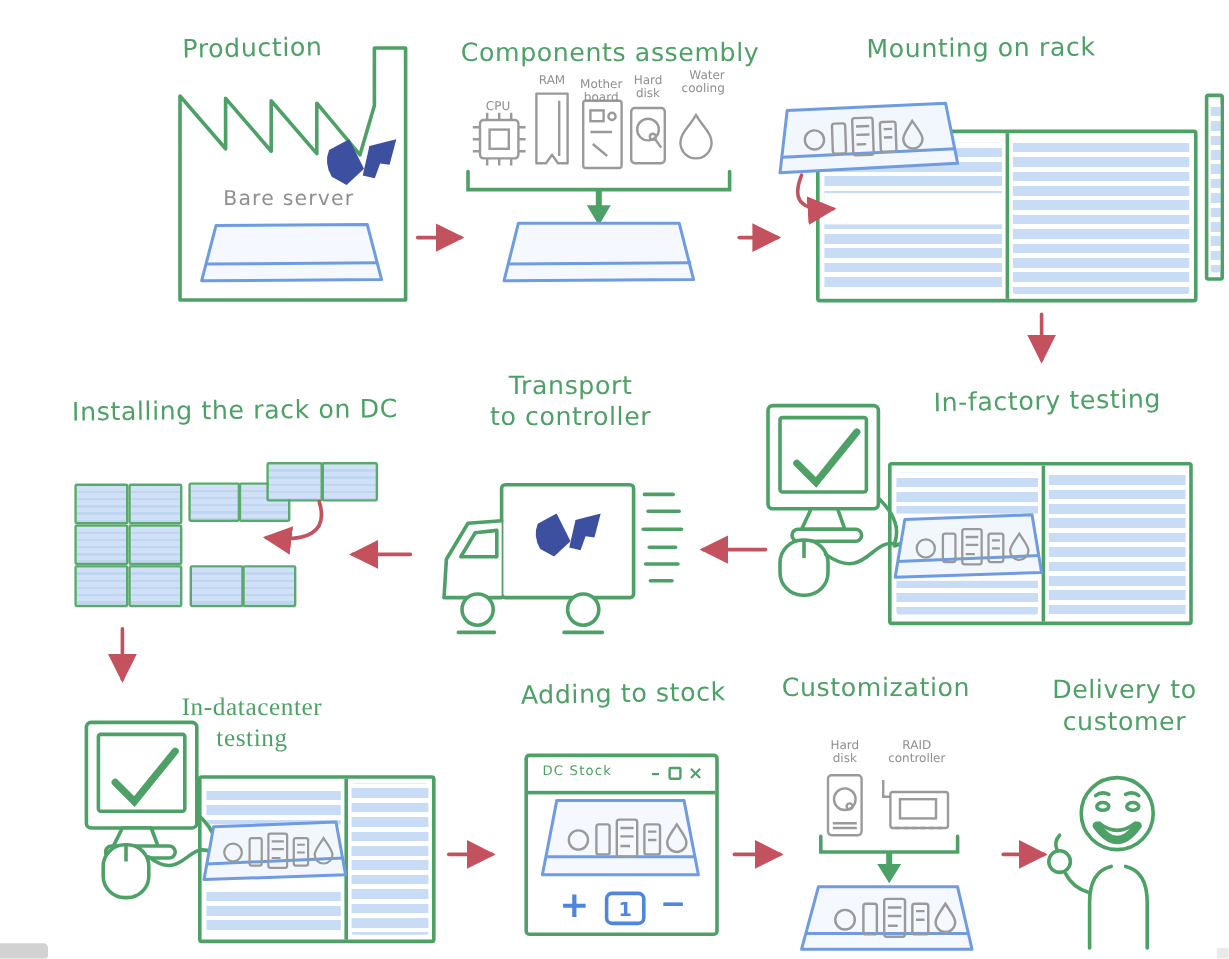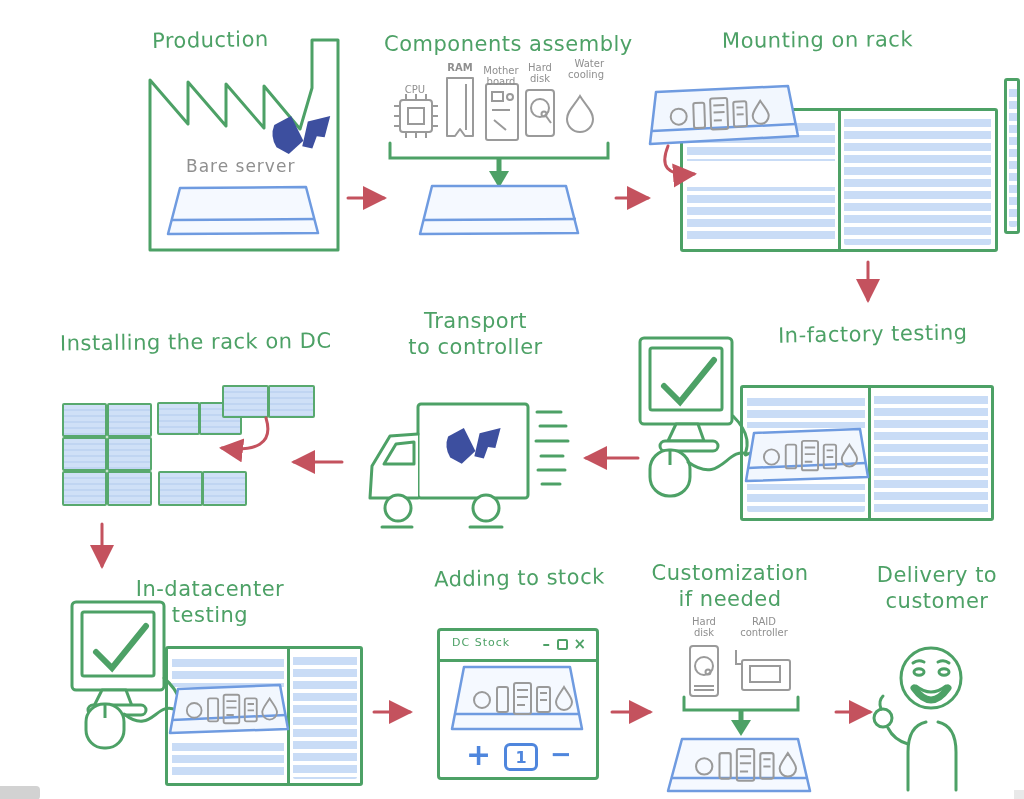--- a/index.html
+++ b/index.html
@@ -266,46 +266,45 @@
       <path d="M612,712 H650" marker-end="url(#ra)"></path>
       <path d="M836,712 H870" marker-end="url(#ra)"></path>
     </g>
   </svg>
 
   <div class="t title" style="left:152px;top:28px;transform:rotate(-1deg);">Production</div>
   <div class="t gray-label" style="left:186px;top:156px;">Bare server</div>
 
   <div class="t title" style="left:384px;top:32px;">Components assembly</div>
   <div class="t small-label" style="left:395px;top:84px;width:40px;">CPU</div>
-  <div class="t small-label" style="left:440px;top:62px;width:40px;font-weight:bold;">RAM</div>
+  <div class="t small-label" style="left:440px;top:62px;width:40px;">RAM</div>
   <div class="t small-label" style="left:479px;top:65px;width:44px;">Mother board</div>
   <div class="t small-label" style="left:522px;top:62px;width:36px;">Hard disk</div>
   <div class="t small-label" style="left:556px;top:58px;width:48px;text-align:right;">Water cooling</div>
 
   <div class="t title" style="left:722px;top:28px;transform:rotate(-0.5deg);">Mounting on rack</div>
 
   <div class="t title" style="left:778px;top:322px;transform:rotate(-1deg);">In-factory testing</div>
 
   <div class="t title-c" style="left:388px;top:308px;width:175px;">
     <div>Transport</div>
     <div>to controller</div>
   </div>
 
   <div class="t title" style="left:60px;top:330px;transform:rotate(-0.6deg);">Installing the rack on DC</div>
 
-  <div class="t title-c" style="left:90px;top:576px;width:240px;">
+  <div class="t title-c" style="left:90px;top:576px;width:240px;font-family:Liberation Serif, serif;">
     <div>In-datacenter</div>
     <div>testing</div>
   </div>
 
   <div class="t title" style="left:434px;top:566px;transform:rotate(-1deg);">Adding to stock</div>
 
   <div class="t title-c" style="left:645px;top:560px;width:170px;">
     <div>Customization</div>
-    <div>if needed</div>
   </div>
   <div class="t small-label" style="left:684px;top:616px;width:40px;">Hard disk</div>
   <div class="t small-label" style="left:734px;top:616px;width:60px;">RAID controller</div>
 
   <div class="t title-c" style="left:862px;top:562px;width:150px;">
     <div>Delivery to</div>
     <div>customer</div>
   </div>
 
   <div class="gray-tab" style="left:-6px;top:786px;width:46px;height:14px;"></div>

